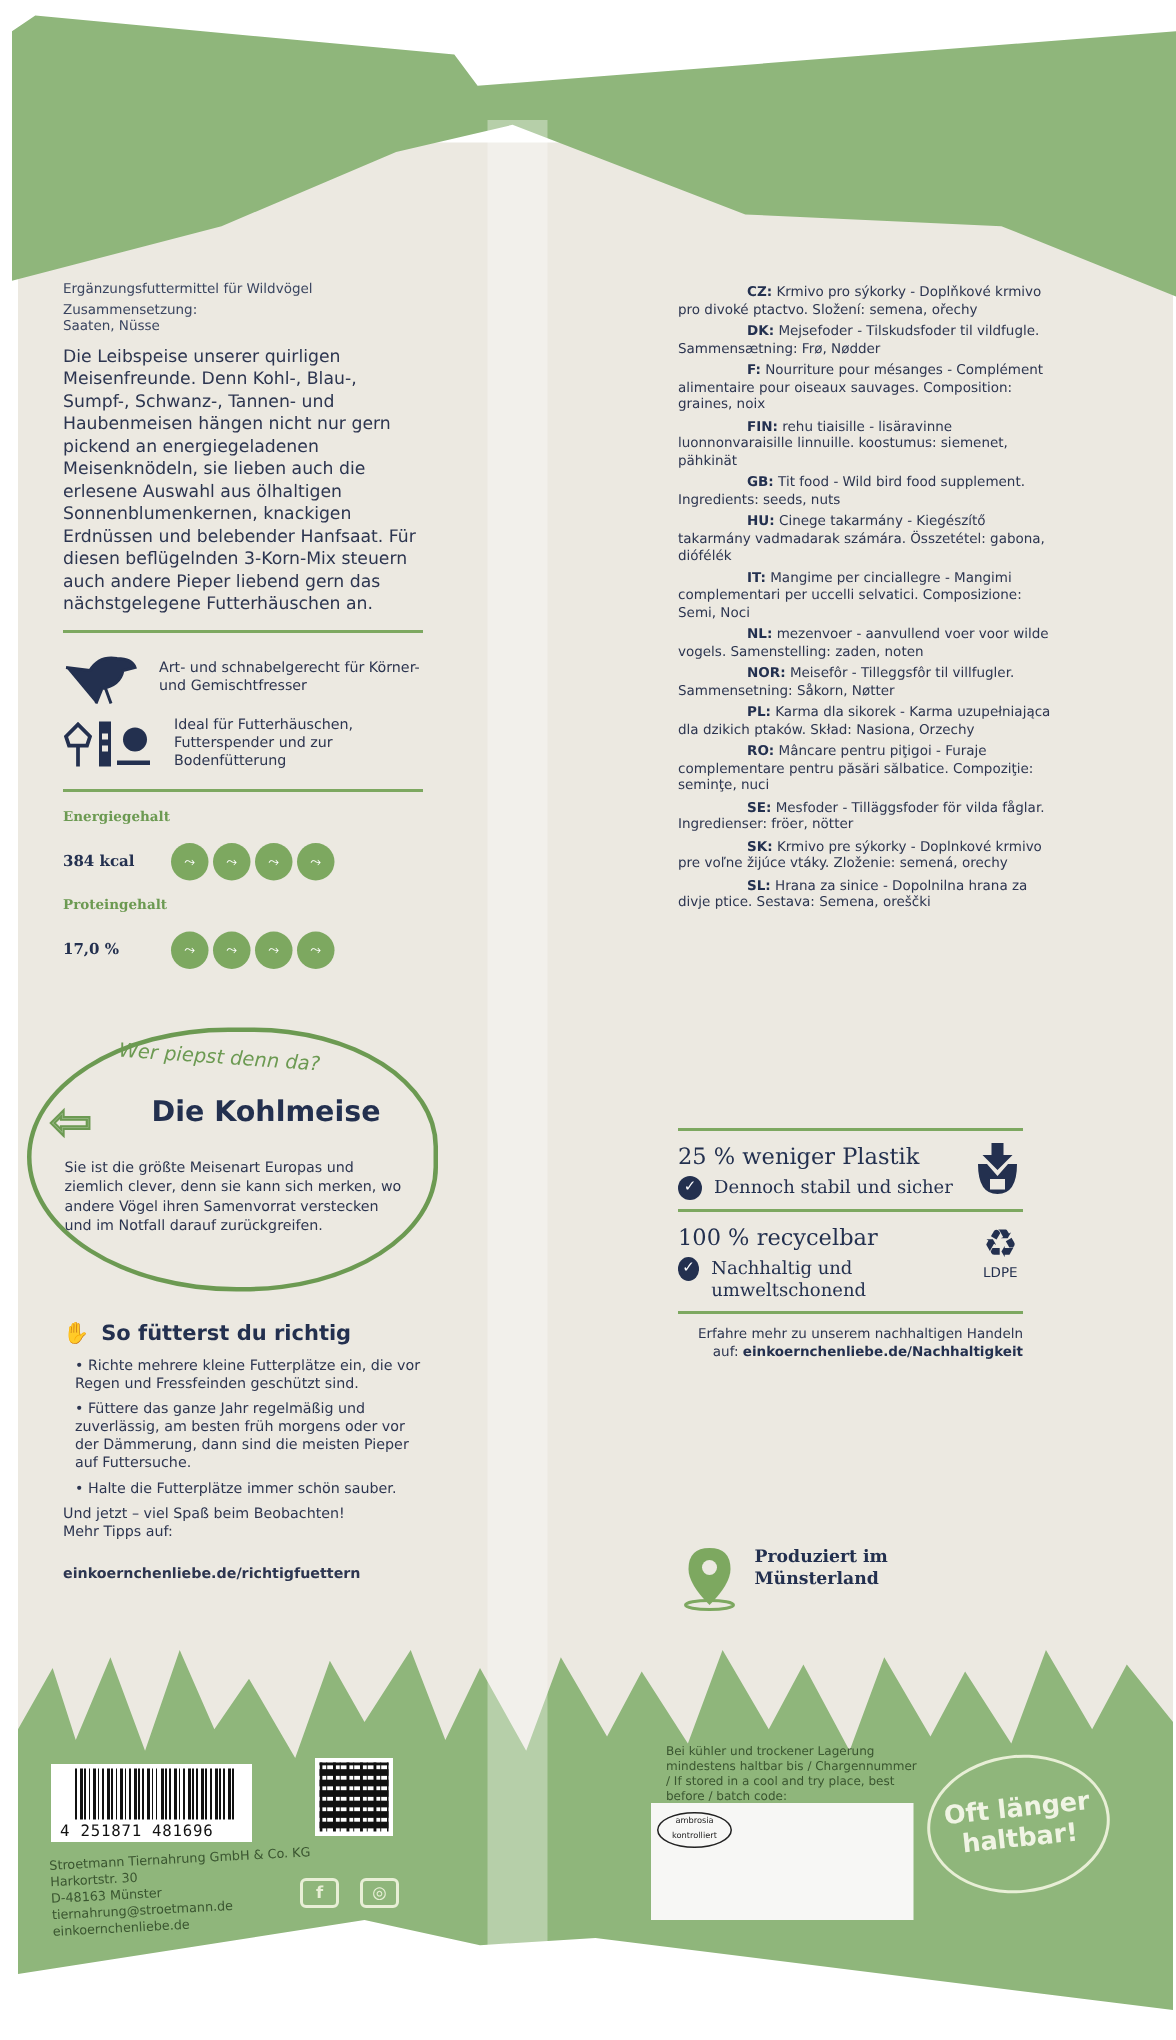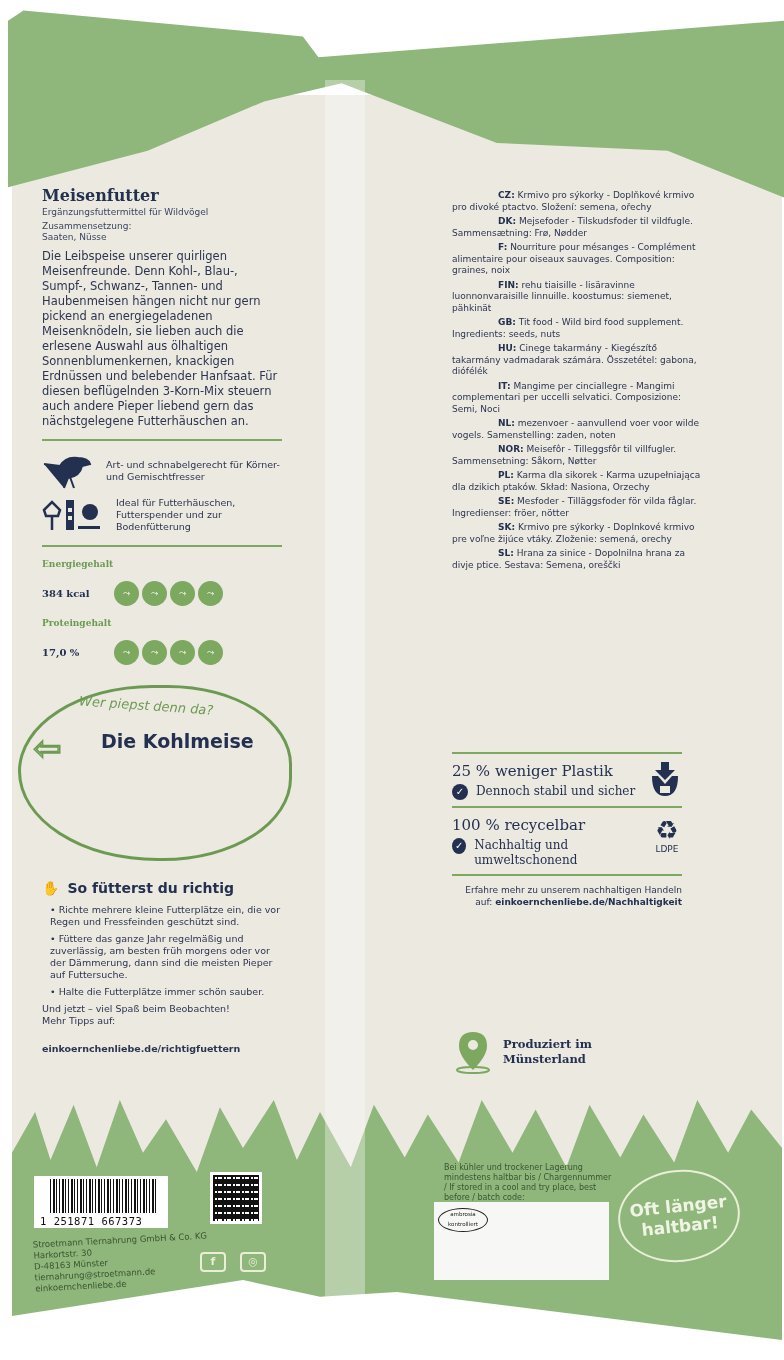--- a/index.html
+++ b/index.html
@@ -50,21 +50,21 @@
   .eco .ruleg { height:2px; background:#7da860; margin:0 0 8px 0; }
   .eco .h { font-family:"DejaVu Serif", serif; font-size:15px; font-weight:normal; color:#23304f; }
   .eco .row { display:flex; justify-content:space-between; align-items:flex-start; margin-bottom:6px; }
   .eco .check { display:flex; align-items:flex-start; gap:8px; margin-top:4px; }
   .eco .ck { width:16px; height:16px; border-radius:50%; background:#23304f; color:#fff; font-size:10px; text-align:center; line-height:16px; }
   .eco .ct { font-family:"DejaVu Serif", serif; font-size:12px; line-height:15px; color:#23304f; }
   .eco .ico { width:34px; text-align:center; color:#23304f; font-size:9px; }
   .eco .more { font-size:9px; line-height:12px; color:#2c3550; margin-top:6px;text-align:right; }
   .eco .more b { color:#23304f; }
 
-  .origin { position:absolute; left:455px; top:1030px; display:flex; align-items:center; gap:12px; }
+  .origin { position:absolute; left:455px; top:1030px; display:flex; align-items:flex-start; gap:12px; }
   .origin .txt { font-family:"DejaVu Serif", serif; font-size:11.5px; font-weight:bold; line-height:15px; color:#23304f; }
 
   .storage { position:absolute; left:444px; top:1163px; width:170px; font-size:8px; line-height:10px; color:#3a5530; }
   .codebox { position:absolute; left:434px; top:1202px; width:175px; height:78px; background:#f7f7f5; }
   .stamp { position:absolute; left:4px; top:6px; width:48px; height:22px; border:1px solid #222; border-radius:50%; font-size:5.5px; text-align:center; line-height:10px; color:#222; }
   .oval { position:absolute; left:618px; top:1170px; width:118px; height:88px; border:2px solid #e8efd6; border-radius:50%; color:#f0f4e4; font-size:17px; font-weight:bold; text-align:center; line-height:20px; display:flex; align-items:center; justify-content:center; transform:rotate(-6deg); }
 
   .barcode { position:absolute; left:34px; top:1176px; width:134px; height:52px; background:#fff; }
   .barcode .bars { position:absolute; left:16px; top:3px; width:108px; height:34px;
     background:repeating-linear-gradient(90deg,#111 0 1px,#fff 1px 3px,#111 3px 5px,#fff 5px 6px,#111 6px 7px,#fff 7px 9px); }
@@ -81,21 +81,20 @@
 <body>
 
 <div class="bag">
   <div class="paper"></div>
   <div class="green-top"></div>
   <div class="green-bottom"></div>
   <div class="fold"></div>
 </div>
 
 <div class="left">
-  <h1 class="title">Meisenfutter</h1>
   <div class="sub">Ergänzungsfuttermittel für Wildvögel</div>
   <div class="small" style="margin-top:4px">Zusammensetzung:</div>
   <div class="small">Saaten, Nüsse</div>
   <div class="body">Die Leibspeise unserer quirligen Meisenfreunde. Denn Kohl-, Blau-, Sumpf-, Schwanz-, Tannen- und Haubenmeisen hängen nicht nur gern pickend an energiegeladenen Meisenknödeln, sie lieben auch die erlesene Auswahl aus ölhaltigen Sonnenblumenkernen, knackigen Erdnüssen und belebender Hanfsaat. Für diesen beflügelnden 3-Korn-Mix steuern auch andere Pieper liebend gern das nächstgelegene Futterhäuschen an.</div>
   <div class="rule"></div>
   <div class="feat">
     <div class="icon">
       <svg width="50" height="38" viewBox="0 0 50 38">
           <path d="M2 12 L18 14 Q24 4 36 6 Q46 6 48 12 L40 14 Q38 24 26 26 L22 36 M28 25 L32 36" fill="#23304f" stroke="#23304f" stroke-width="2"></path>
         </svg>
@@ -143,20 +142,21 @@
           <span class="dot">⤳</span>
       </div>
     </div>
   </div>
 </div>
 
 <div class="bubble">
   <div class="q">Wer piepst denn da?</div>
   <div class="arrow">⇦</div>
   <div class="name">Die Kohlmeise</div>
+  <div class="desc">Sie ist die größte Meisenart Europas und ziemlich clever, denn sie kann sich merken, wo andere Vögel ihren Samenvorrat verstecken und im Notfall darauf zurückgreifen.</div>
 </div>
 
 <div class="tips">
   <div class="head">
     <span>✋</span>
     <span>So fütterst du richtig</span>
   </div>
   <ul>
     <li>Richte mehrere kleine Futterplätze ein, die vor Regen und Fressfeinden geschützt sind.</li>
     <li>Füttere das ganze Jahr regelmäßig und zuverlässig, am besten früh morgens oder vor der Dämmerung, dann sind die meisten Pieper auf Futtersuche.</li>
@@ -171,20 +171,21 @@
   <div class="lang"><b>CZ:</b> <span>Krmivo pro sýkorky - Doplňkové krmivo pro divoké ptactvo. Složení: semena, ořechy</span></div>
   <div class="lang"><b>DK:</b> <span>Mejsefoder - Tilskudsfoder til vildfugle. Sammensætning: Frø, Nødder</span></div>
   <div class="lang"><b>F:</b> <span>Nourriture pour mésanges - Complément alimentaire pour oiseaux sauvages. Composition: graines, noix</span></div>
   <div class="lang"><b>FIN:</b> <span>rehu tiaisille - lisäravinne luonnonvaraisille linnuille. koostumus: siemenet, pähkinät</span></div>
   <div class="lang"><b>GB:</b> <span>Tit food - Wild bird food supplement. Ingredients: seeds, nuts</span></div>
   <div class="lang"><b>HU:</b> <span>Cinege takarmány - Kiegészítő takarmány vadmadarak számára. Összetétel: gabona, diófélék</span></div>
   <div class="lang"><b>IT:</b> <span>Mangime per cinciallegre - Mangimi complementari per uccelli selvatici. Composizione: Semi, Noci</span></div>
   <div class="lang"><b>NL:</b> <span>mezenvoer - aanvullend voer voor wilde vogels. Samenstelling: zaden, noten</span></div>
   <div class="lang"><b>NOR:</b> <span>Meisefôr - Tilleggsfôr til villfugler. Sammensetning: Såkorn, Nøtter</span></div>
   <div class="lang"><b>PL:</b> <span>Karma dla sikorek - Karma uzupełniająca dla dzikich ptaków. Skład: Nasiona, Orzechy</span></div>
+  <div class="lang"><b>RO:</b> <span>Mâncare pentru piţigoi - Furaje complementare pentru păsări sălbatice. Compoziţie: seminţe, nuci</span></div>
   <div class="lang"><b>SE:</b> <span>Mesfoder - Tilläggsfoder för vilda fåglar. Ingredienser: fröer, nötter</span></div>
   <div class="lang"><b>SK:</b> <span>Krmivo pre sýkorky - Doplnkové krmivo pre voľne žijúce vtáky. Zloženie: semená, orechy</span></div>
   <div class="lang"><b>SL:</b> <span>Hrana za sinice - Dopolnilna hrana za divje ptice. Sestava: Semena, oreščki</span></div>
 </div>
 
 <div class="eco">
   <div class="ruleg"></div>
   <div class="row">
     <div>
       <div class="h">25 % weniger Plastik</div>
@@ -239,21 +240,21 @@
 </div>
 <div class="oval">
   <div>
       <div>Oft länger</div>
       <div>haltbar!</div>
     </div>
 </div>
 
 <div class="barcode">
   <div class="bars"></div>
-  <div class="num">1 251871 667373</div>
+  <div class="num">4 251871 481696</div>
 </div>
 <div class="qr">
     <div class="grid"></div>
   </div>
 
 <div class="company">
   <div>Stroetmann Tiernahrung GmbH &amp; Co. KG</div>
   <div>Harkortstr. 30</div>
   <div>D-48163 Münster</div>
   <div>tiernahrung@stroetmann.de</div>

